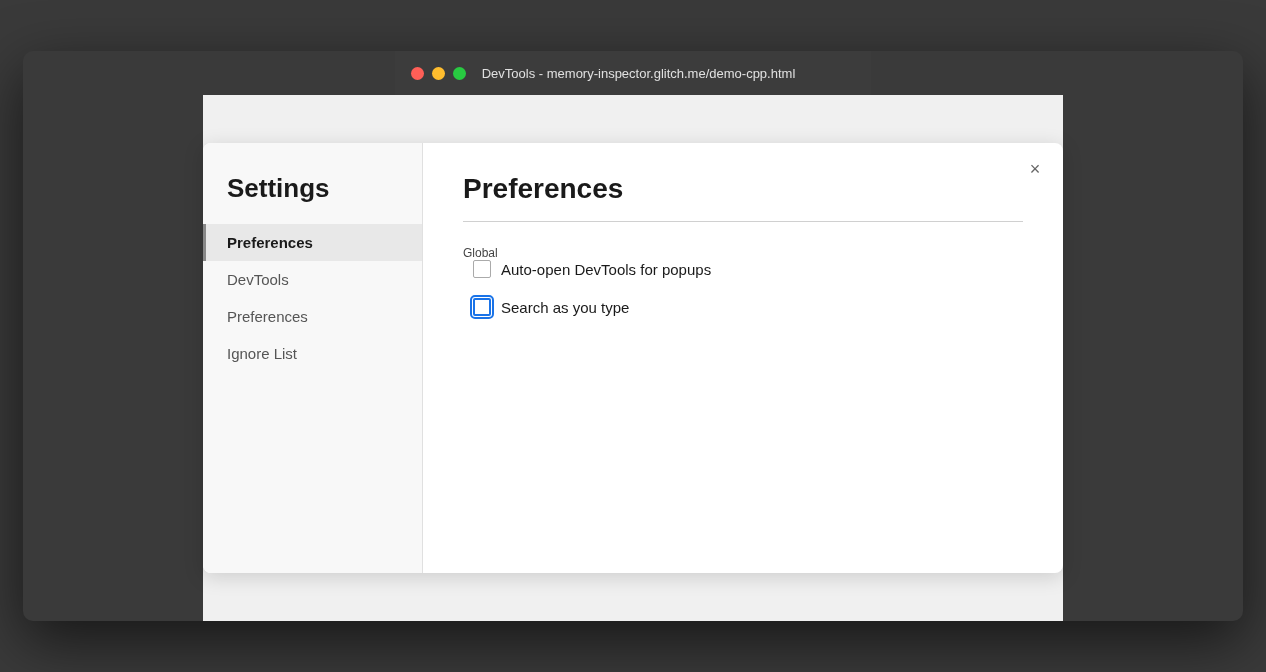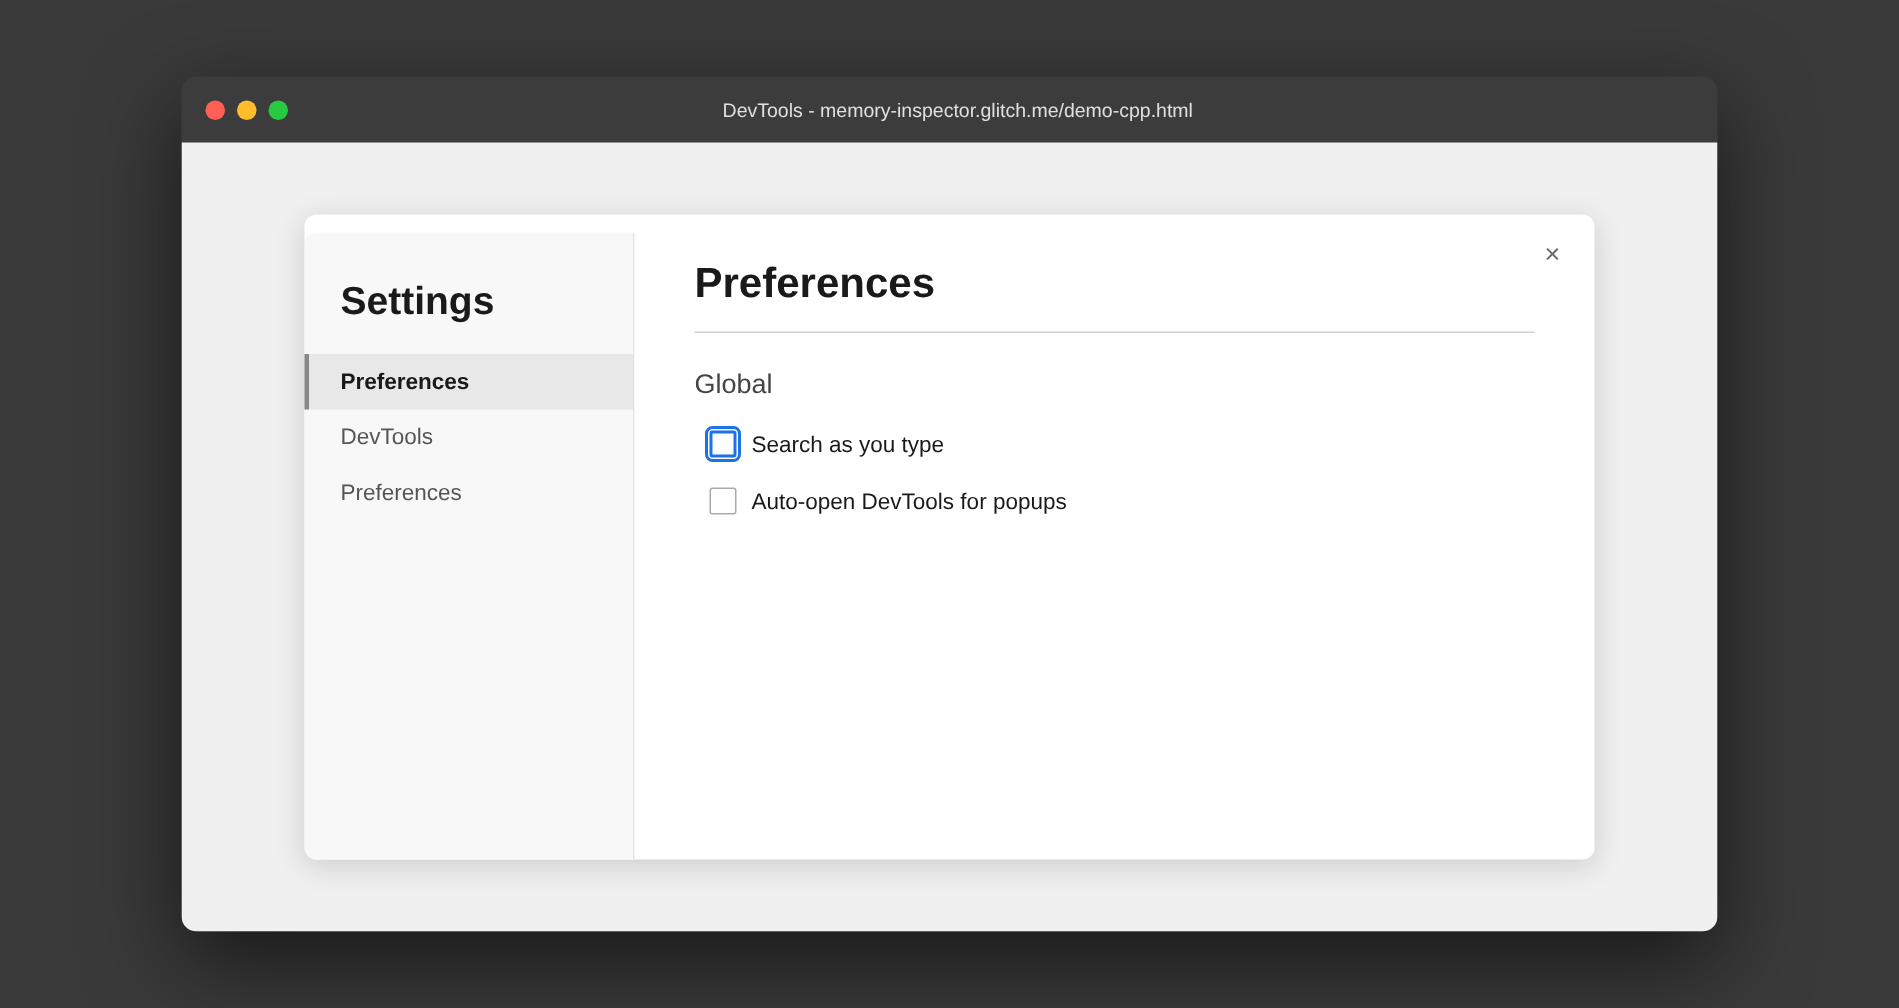--- a/index.html
+++ b/index.html
@@ -8,27 +8,28 @@
       background: #3a3a3a;
       display: flex;
       align-items: center;
       justify-content: center;
       width: 1266px;
       height: 672px;
       font-family: -apple-system, BlinkMacSystemFont, 'Segoe UI', sans-serif;
     }
 
     .browser-window {
-      width: 1024px;
+      width: 1220px;
       height: 570px;
       border-radius: 10px;
       overflow: hidden;
       box-shadow: 0 20px 60px rgba(0,0,0,0.6);
       display: flex;
       flex-direction: column;
+      align-items: center;
     }
 
     .title-bar {
       background: #3c3c3c;
       height: 44px;
       display: flex;
       align-items: center;
       padding: 0 16px;
       flex-shrink: 0;
     }
@@ -94,21 +95,20 @@
       background: none;
     }
 
     .sidebar {
       width: 220px;
       background: #f8f8f8;
       border-right: 1px solid #e0e0e0;
       border-radius: 8px 0 0 8px;
       padding-top: 30px;
       flex-shrink: 0;
-      margin-top: 12px;
     }
 
     .sidebar-title {
       font-size: 26px;
       font-weight: 600;
       color: #1a1a1a;
       padding: 0 20px 20px 24px;
     }
 
     .sidebar-nav {
@@ -143,24 +143,23 @@
       margin-bottom: 16px;
     }
 
     .divider {
       border: none;
       border-top: 1px solid #d0d0d0;
       margin-bottom: 24px;
     }
 
     .section-title {
-      font-size: 18px;
+      font-size: 12px;
       color: #444;
       font-weight: 400;
-      margin-bottom: 20px;
     }
 
     .settings-options {
       display: flex;
       flex-direction: column;
       gap: 20px;
       padding-left: 10px;
     }
 
     .option-row {
@@ -215,35 +214,38 @@
         <ul class="sidebar-nav">
           <li class="active">
             <span>Preferences</span>
           </li>
           <li>
             <span>DevTools</span>
           </li>
           <li>
             <span>Preferences</span>
           </li>
+          <li>
+            <span>Ignore List</span>
+          </li>
         </ul>
       </div>
 
       <div class="main-content">
         <div class="main-title">Preferences</div>
         <hr class="divider">
         <div class="section-title">Global</div>
 
         <div class="settings-options">
           <div class="option-row">
+            <input type="checkbox" class="option-checkbox" style="">
+            <label class="option-label">Auto-open DevTools for popups</label>
+          </div>
+          <div class="option-row">
             <input type="checkbox" class="option-checkbox focused" style="">
             <label class="option-label">Search as you type</label>
           </div>
-          <div class="option-row">
-            <input type="checkbox" class="option-checkbox" style="">
-            <label class="option-label">Auto-open DevTools for popups</label>
-          </div>
         </div>
       </div>
 
     </div>
   </div>
 </div>
 
 </body></html>

